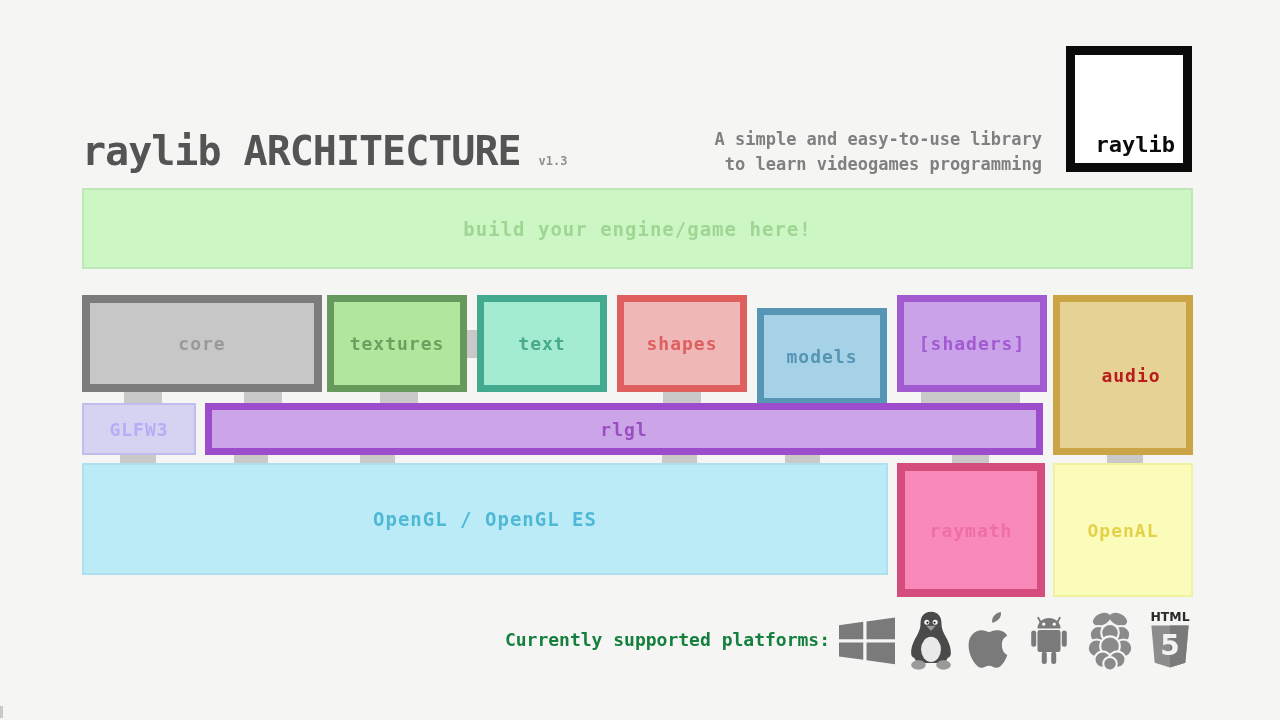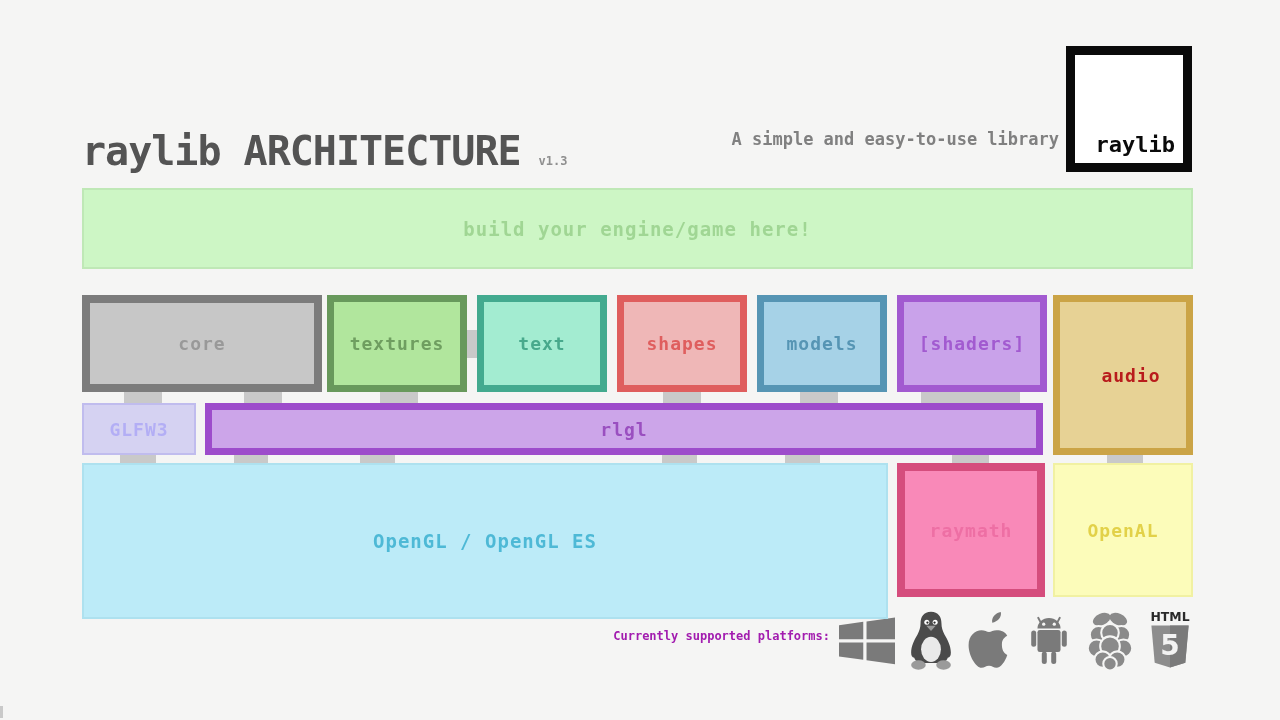--- a/index.html
+++ b/index.html
@@ -3,66 +3,67 @@
 <meta charset="utf-8">
 <style>
   html,body { margin:0; padding:0; }
   body { font-family:"DejaVu Sans Mono","Liberation Mono",monospace; }
   .canvas { position:relative; width:1280px; height:720px; background:#f5f5f4; overflow:hidden; }
 
   
   .titlebar { position:absolute; left:82px; top:128px; display:flex; align-items:baseline; gap:18px; }
   .title { font-size:40px; font-weight:bold; color:#545454; letter-spacing:-1px; white-space:nowrap; }
   .version { font-size:12px; font-weight:bold; color:#8f8f8f; }
-  .tagline { position:absolute; right:221px; top:127px; text-align:right; font-size:17px; line-height:25px; color:#808080; font-weight:bold; white-space:nowrap; }
+  .tagline { position:absolute; right:238px; top:127px; text-align:right; font-size:17px; line-height:25px; color:#808080; font-weight:bold; white-space:nowrap; }
   .logo { position:absolute; left:1066px; top:46px; width:126px; height:126px; border:9px solid #0a0a0a; background:#ffffff; box-sizing:border-box; }
   .logo span { position:absolute; right:8px; bottom:6px; font-size:22px; font-weight:bold; color:#0a0a0a; }
 
   
   .box { position:absolute; box-sizing:border-box; display:flex; align-items:center; justify-content:center; font-size:18px; font-weight:bold; letter-spacing:1px; z-index:2; white-space:nowrap; }
 
   .banner  { left:82px; top:188px; width:1111px; height:81px; background:#cdf6c5; border:2px solid #bfe8b6; color:#a0d694; font-size:19px; }
 
   .m-core     { left:82px;  top:295px; width:240px; height:97px;  background:#c7c7c7; border:8px solid #7c7c7c; color:#999999; }
   .m-textures { left:327px; top:295px; width:140px; height:97px;  background:#b1e69d; border:7px solid #68995c; color:#6f9e60; }
   .m-text     { left:477px; top:295px; width:130px; height:97px;  background:#a3ecd1; border:7px solid #43aa8f; color:#48a98c; }
   .m-shapes   { left:617px; top:295px; width:130px; height:97px;  background:#efb7b7; border:7px solid #df5e5e; color:#df5e5e; }
-  .m-models   { left:757px; top:295px; width:130px; height:97px;  background:#a6d2e7; border:7px solid #5695b4; color:#5695b4; }
+  .m-models   { left:757px; top:308px; width:130px; height:97px;  background:#a6d2e7; border:7px solid #5695b4; color:#5695b4; }
   .m-shaders  { left:897px; top:295px; width:150px; height:97px;  background:#c9a2ea; border:7px solid #a25ad0; color:#a25ad0; }
   .m-audio    { left:1053px;top:295px; width:140px; height:160px; background:#e7d295; border:7px solid #cba446; color:#b91c1c;padding-left:16px; }
 
   .b-glfw3 { left:82px;  top:403px; width:114px; height:52px; background:#d5d2f2; border:2px solid #c0bcee; color:#b3aef5; }
   .b-rlgl  { left:205px; top:403px; width:838px; height:52px; background:#cca5e9; border:7px solid #9d4ccb; color:#9a4fc0; }
 
-  .b-opengl  { left:82px;  top:463px; width:806px; height:156px; background:#bcebf8; border:2px solid #aee1ef; color:#4eb9d6; font-size:19px; }
+  .b-opengl  { left:82px;  top:463px; width:806px; height:112px; background:#bcebf8; border:2px solid #aee1ef; color:#4eb9d6; font-size:19px; }
   .b-raymath { left:897px; top:463px; width:148px; height:134px; background:#f989b8; border:8px solid #d54d7d; color:#ee6fa4;align-items:center; }
   .b-openal  { left:1053px;top:463px; width:140px; height:134px; background:#fcfcba; border:2px solid #f1f1a2; color:#e2d149; }
 
   
   .c { position:absolute; background:#c9c9c9; z-index:1; }
 
   
-  .platforms-label { position:absolute; right:450px; top:629px; font-size:12px; font-weight:bold; color:#a21caf; white-space:nowrap; }
+  .platforms-label { position:absolute; right:450px; top:629px; font-size:18px; font-weight:bold; color:#15803d; white-space:nowrap; }
   .platform-icons { position:absolute; left:837px; top:602px; height:78px; display:flex; align-items:center; gap:11px; }
   .picon { display:inline-flex; align-items:flex-start; }
 
   .edge-tick { position:absolute; left:0; top:706px; width:3px; height:12px; background:#c9c9c9; }
 </style>
 </head>
 <body>
 
 <div class="canvas">
 
   <div class="titlebar">
     <span class="title">raylib ARCHITECTURE</span>
     <span class="version">v1.3</span>
   </div>
 
   <div class="tagline">
     <div>A simple and easy-to-use library</div>
+    <div>to learn videogames programming</div>
   </div>
 
   <div class="logo">
     <span>raylib</span>
   </div>
 
   <div class="box banner">
     <span>build your engine/game here!</span>
   </div>
 

